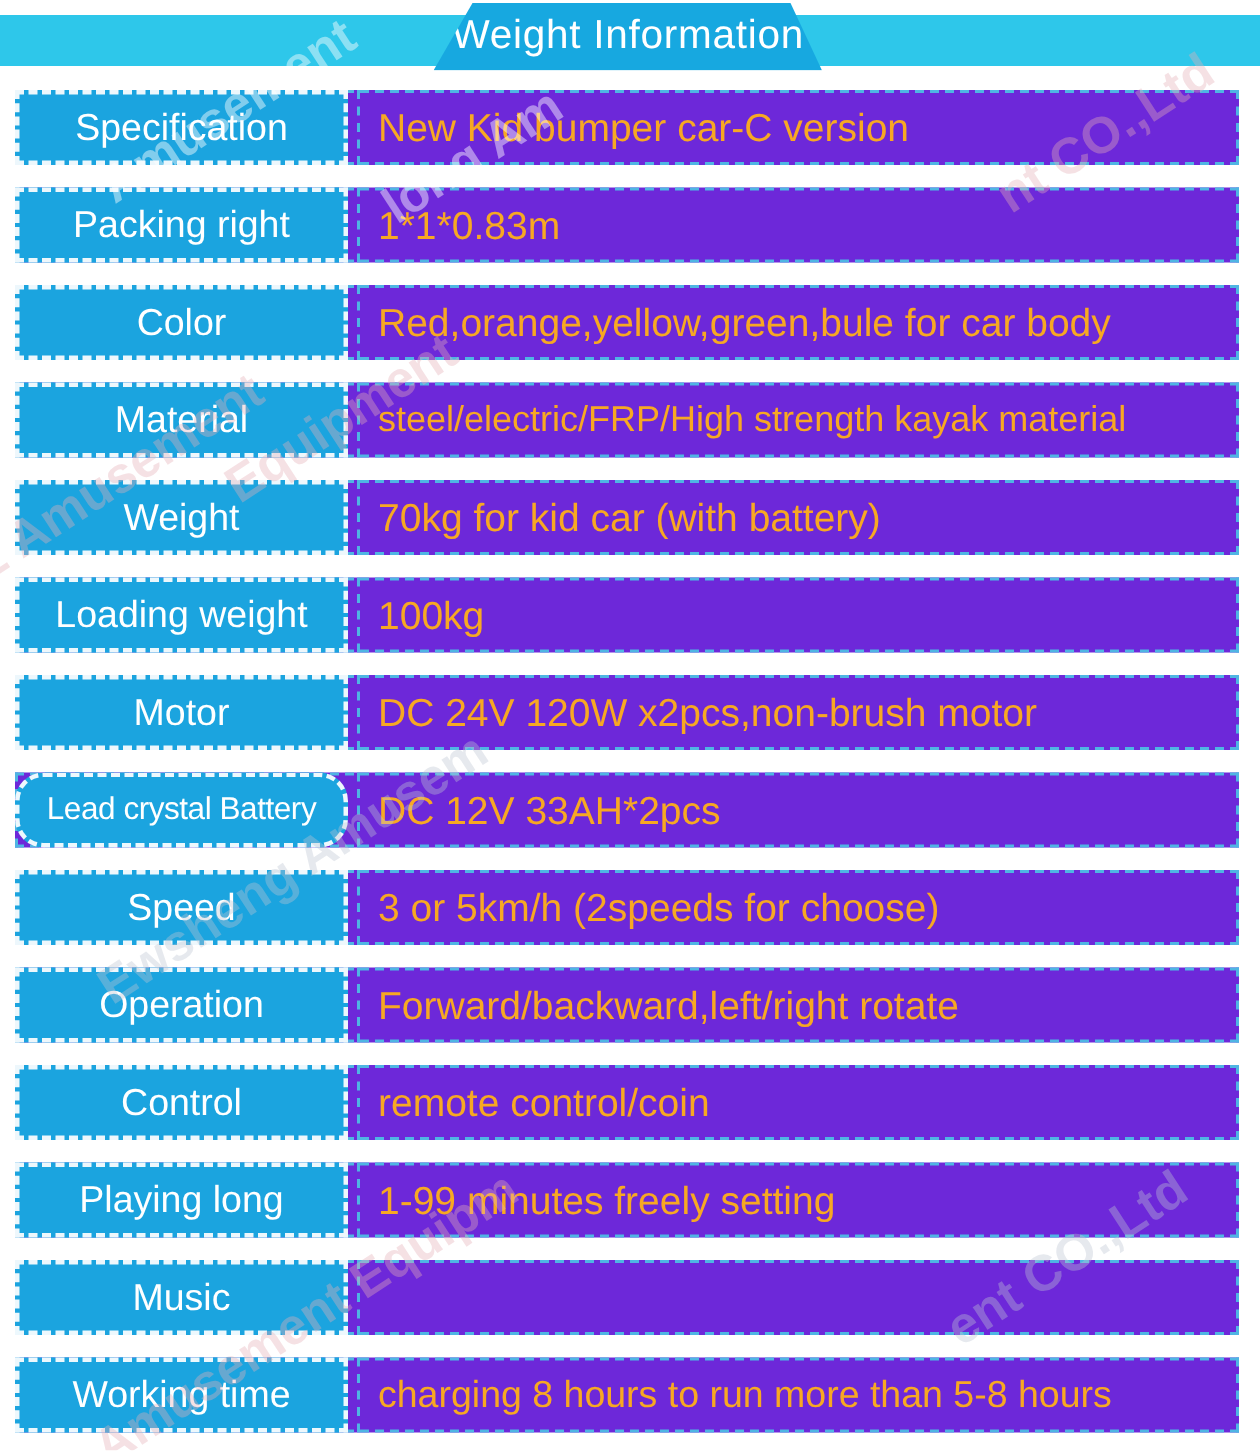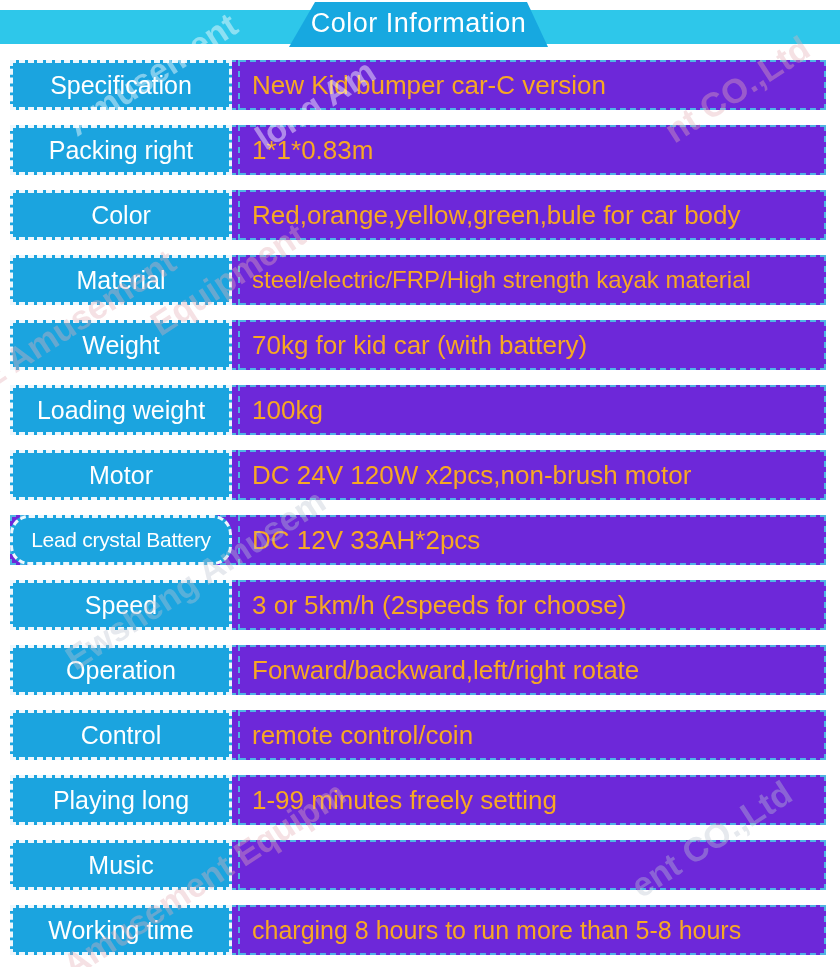--- a/index.html
+++ b/index.html
@@ -110,21 +110,21 @@
   <span class="wm wm-white" style="left:248px; top:85px;">long Am</span>
   <span class="wm wm-pink" style="left:655px; top:70px;">nt CO.,Ltd</span>
   <span class="wm wm-pink" style="left:-35px; top:300px;">E Amusement</span>
   <span class="wm wm-pink" style="left:140px; top:260px;">Equipment</span>
   <span class="wm wm-gray" style="left:45px;  top:560px;">Ewsheng Amusem</span>
   <span class="wm wm-pink" style="left:40px;  top:860px;">Amusement Equipm</span>
   <span class="wm wm-gray" style="left:620px; top:820px;">ent CO.,Ltd</span>
 
   <div class="band"></div>
   <div class="ribbon">
-    <span class="title">Color Information</span>
+    <span class="title">Weight Information</span>
   </div>
 
   <div class="rows">
 
     <div class="row">
       <div class="row-label">Specification</div>
       <div class="col-divider"></div>
       <div class="row-value">New Kid bumper car-C version</div>
     </div>
 

